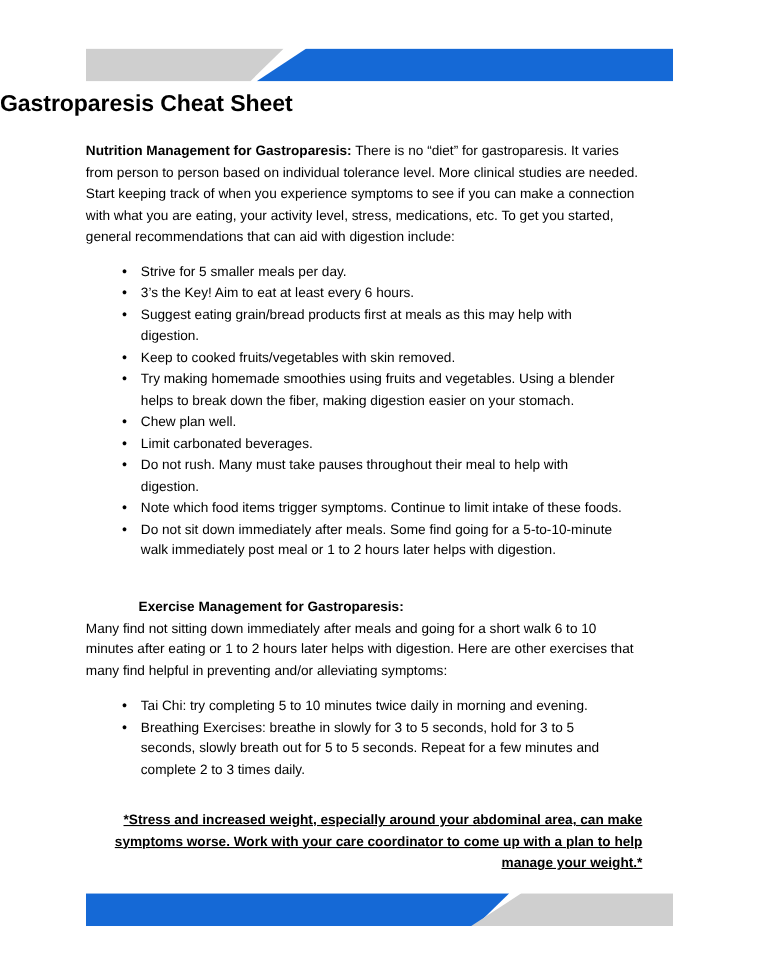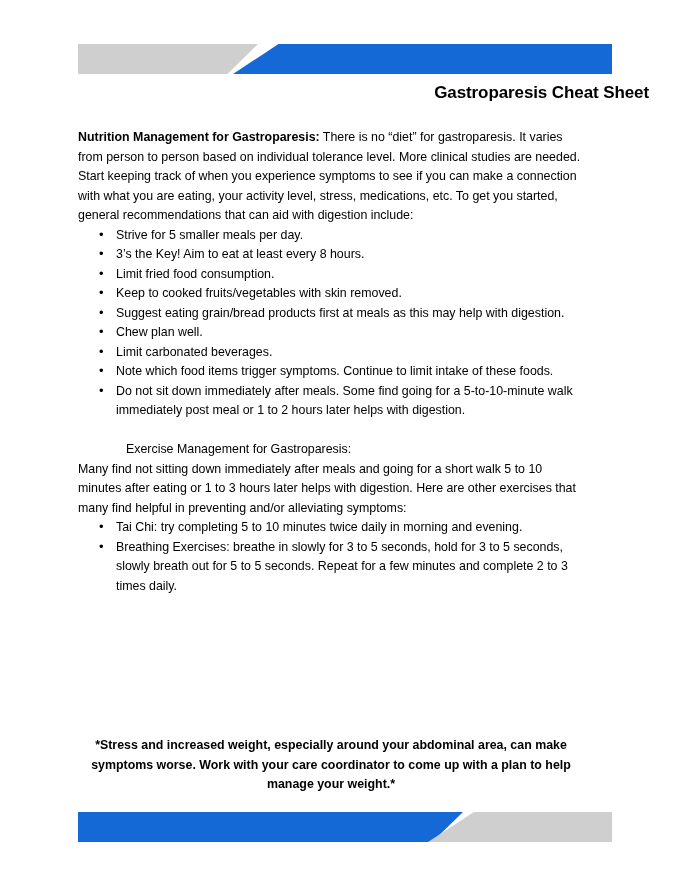--- a/index.html
+++ b/index.html
@@ -65,22 +65,22 @@
     background: #cfcfcf;
     clip-path: polygon(25% 0, 100% 0, 100% 100%, 0 100%);
   }
 
   
   .doc-title {
     position: absolute;
     top: 83px;
     left: 0;
     width: 649px;
-    text-align: right;
-    font-size: 17px;
+    text-align: left;
+    font-size: 21px;
     font-weight: bold;
     letter-spacing: -0.1px;
   }
 
   
   .content {
     position: absolute;
     top: 128px;
     left: 78px;
     width: 506px;
@@ -91,90 +91,92 @@
   .para {
     margin: 0;
     text-align: left;
   }
   .para .lead {
     font-weight: bold;
   }
 
   ul.bullets {
     list-style: none;
-    margin: 0;
+    margin: 12px;
     padding: 0;
   }
   ul.bullets > li {
     position: relative;
     padding-left: 38px;
     margin: 0;
   }
   ul.bullets > li::before {
     content: "\2022";
     position: absolute;
     left: 21px;
     top: -1px;
     font-size: 13px;
     line-height: 19.5px;
   }
 
   .section-head {
-    font-weight: normal;
+    font-weight: bold;
     margin: 0;
     padding-left: 48px;
   }
 
   .spacer-line {
     height: 19.5px;
   }
 
   .closing {
     position: absolute;
     top: 736px;
     left: 78px;
     width: 506px;
-    text-align: center;
+    text-align: right;
     font-weight: bold;
     font-size: 12.4px;
     line-height: 19.5px;
+    text-decoration: underline;
   }
 </style>
 </head>
 <body>
 
 <div class="page">
 
   <div class="banner banner-top">
     <div class="banner-shape top-gray"></div>
     <div class="banner-shape top-blue"></div>
   </div>
 
   <div class="doc-title">Gastroparesis Cheat Sheet</div>
 
   <div class="content">
 
     <p class="para"><span class="lead">Nutrition Management for Gastroparesis:</span><span> There is no “diet” for gastroparesis. It varies from person to person based on individual tolerance level. More clinical studies are needed. Start keeping track of when you experience symptoms to see if you can make a connection with what you are eating, your activity level, stress, medications, etc. To get you started, general recommendations that can aid with digestion include:</span></p>
 
     <ul class="bullets">
       <li>Strive for 5 smaller meals per day.</li>
-      <li>3’s the Key! Aim to eat at least every 8 hours.</li>
-      <li>Limit fried food consumption.</li>
+      <li>3’s the Key! Aim to eat at least every 6 hours.</li>
+      <li>Suggest eating grain/bread products first at meals as this may help with digestion.</li>
       <li>Keep to cooked fruits/vegetables with skin removed.</li>
-      <li>Suggest eating grain/bread products first at meals as this may help with digestion.</li>
+      <li>Try making homemade smoothies using fruits and vegetables. Using a blender helps to break down the fiber, making digestion easier on your stomach.</li>
       <li>Chew plan well.</li>
       <li>Limit carbonated beverages.</li>
+      <li>Do not rush. Many must take pauses throughout their meal to help with digestion.</li>
       <li>Note which food items trigger symptoms. Continue to limit intake of these foods.</li>
       <li>Do not sit down immediately after meals. Some find going for a  5-to-10-minute walk immediately post meal or 1 to 2 hours later helps with digestion.</li>
     </ul>
 
     <div class="spacer-line"></div>
 
     <p class="section-head">Exercise Management for Gastroparesis:</p>
-    <p class="para">Many find not sitting down immediately after meals and going for a short walk 5 to 10 minutes after eating or 1 to 3 hours later helps with digestion. Here are other exercises that many find helpful in preventing and/or alleviating symptoms:</p>
+    <p class="para">Many find not sitting down immediately after meals and going for a short walk 6 to 10 minutes after eating or 1 to 2 hours later helps with digestion. Here are other exercises that many find helpful in preventing and/or alleviating symptoms:</p>
 
     <ul class="bullets">
       <li>Tai Chi: try completing 5 to 10 minutes twice daily in morning and evening.</li>
       <li>Breathing Exercises: breathe in slowly for 3 to 5 seconds, hold for 3 to 5 seconds, slowly breath out for 5 to 5 seconds. Repeat for a few minutes and complete 2 to 3 times daily.</li>
     </ul>
 
   </div>
 
   <div class="closing">*Stress and increased weight, especially around your abdominal area, can make symptoms worse.  Work with your care coordinator to come up with a plan to help manage your weight.*</div>
 

